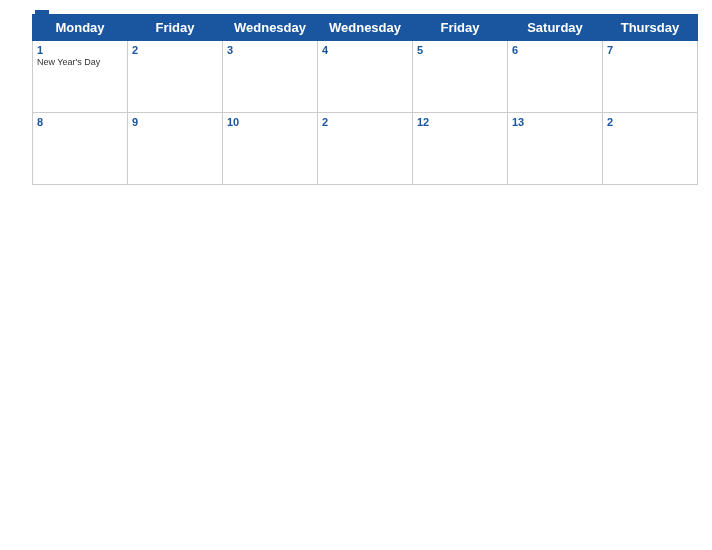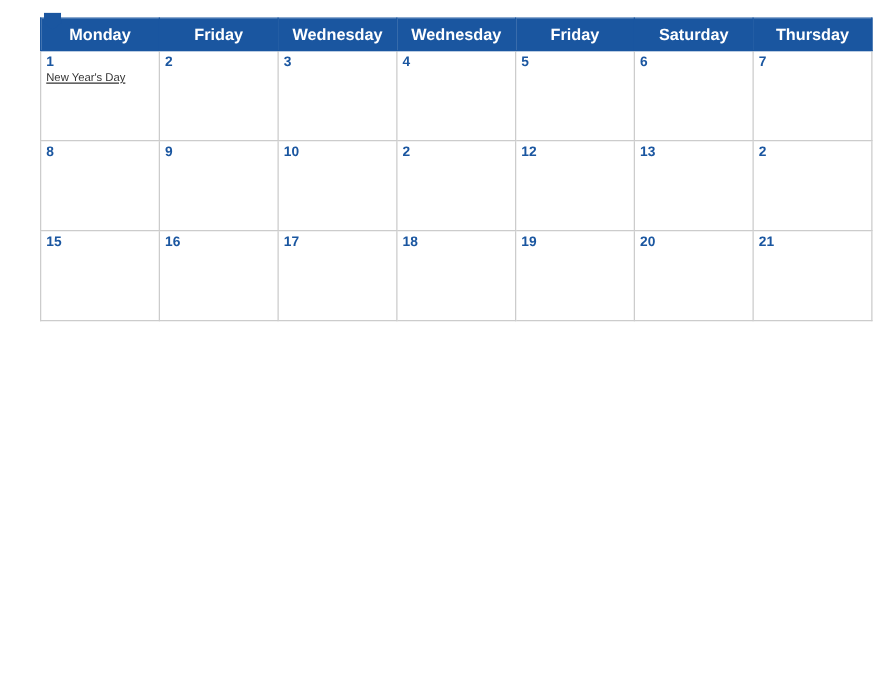--- a/index.html
+++ b/index.html
@@ -91,21 +91,20 @@
       font-size: 11px;
       color: #1a56a0;
       font-weight: bold;
       display: block;
     }
     .holiday-text {
       font-size: 9px;
       color: #333;
       display: block;
       margin-top: 1px;
-      text-decoration: underline;
     }
     .empty-cell {
       background: #fff;
     }
   </style>
 </head>
 <body>
 
 <div class="calendar-wrapper">
   <div class="header-top">
@@ -173,38 +172,15 @@
           <td>
             <span class="day-number">12</span>
           </td>
           <td>
             <span class="day-number">13</span>
           </td>
           <td>
             <span class="day-number">2</span>
           </td>
         </tr>
-        <tr>
-          <td>
-            <span class="day-number">15</span>
-          </td>
-          <td>
-            <span class="day-number">16</span>
-          </td>
-          <td>
-            <span class="day-number">17</span>
-          </td>
-          <td>
-            <span class="day-number">18</span>
-          </td>
-          <td>
-            <span class="day-number">19</span>
-          </td>
-          <td>
-            <span class="day-number">20</span>
-          </td>
-          <td>
-            <span class="day-number">21</span>
-          </td>
-        </tr>
       </tbody>
   </table>
 </div>
 
 </body></html>

